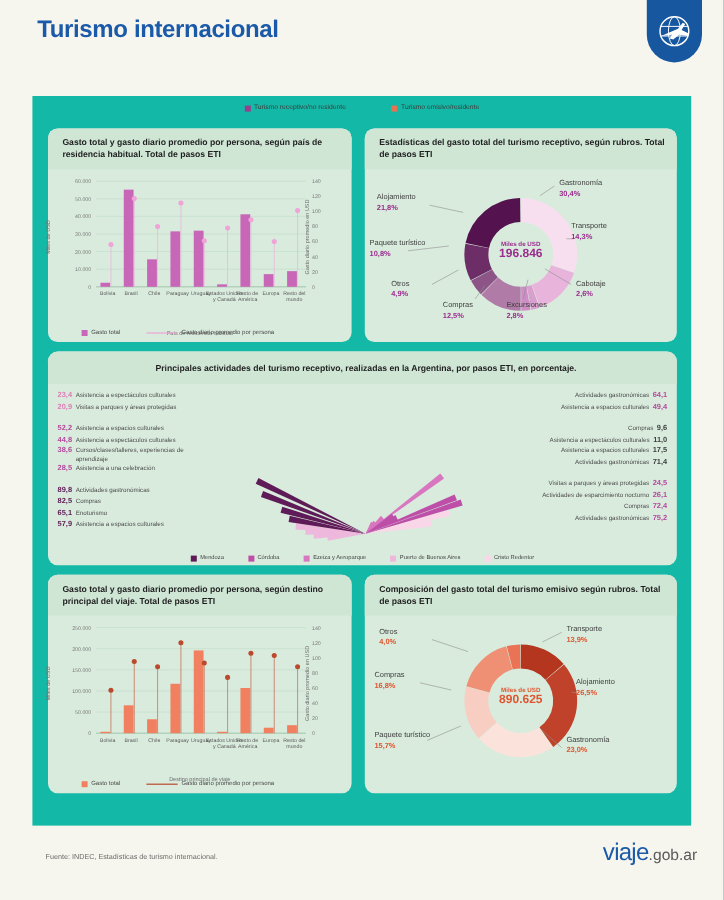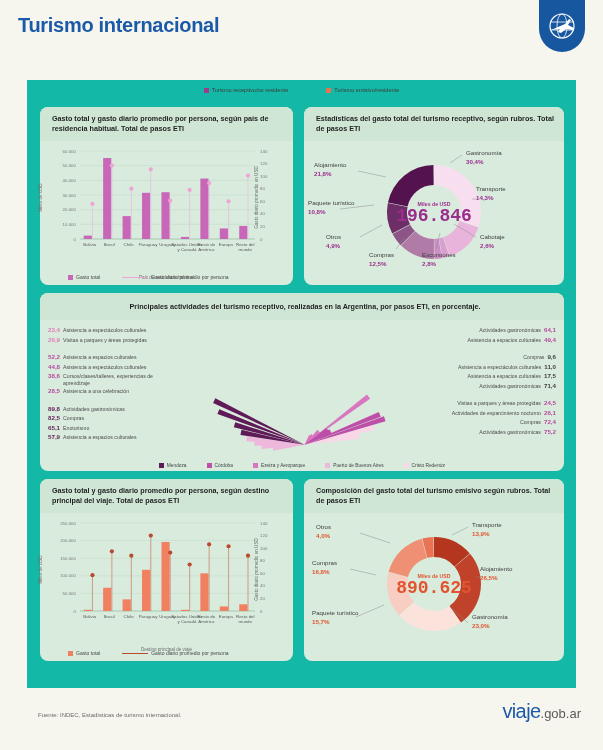--- a/index.html
+++ b/index.html
@@ -4,21 +4,21 @@
 <style>
   * { box-sizing: border-box; margin:0; padding:0; }
   body {
     width: 603px; height: 750px;
     background: #f7f6ee;
     font-family: "Liberation Sans", sans-serif;
     overflow: hidden;
     position: relative;
   }
   
-  .header { padding: 14px 0 0 18px; position: relative; height: 80px; }
+  .header { padding: 14px 0 0 31px; position: relative; height: 80px; }
   .main-title {
     color: #1b5aa8; font-size: 20px; font-weight: bold;
     letter-spacing: -0.3px; line-height: 1.1;
   }
   .subtitle {
     color: #4a4a4a; font-size: 7.4px; line-height: 1.55;
     margin-top: 7px; max-width: 470px;
   }
   .logo-badge {
     position: absolute; right: 18px; top: 0;
@@ -87,21 +87,21 @@
   .donut-wrap { position:relative; width:100%; height:142px; }
   .donut-wrap svg { position:absolute; left:0; top:0; }
   .dlabel { position:absolute; font-size:6.2px; line-height:1.35; }
   .dlabel .nm { color:#3d3d3d; display:block; }
   .dlabel .pc { font-weight:bold; display:block; margin-top:1px; }
   .dcenter {
     position:absolute; text-align:center; width:90px;
     font-weight:bold;
   }
   .dcenter .cap { font-size:5.2px; display:block; }
-  .dcenter .val { font-size:18px; display:block; margin-top:-1px;font-family:Liberation Mono, monospace; }
+  .dcenter .val { font-size:10px; display:block; margin-top:-1px; }
 
   
   .fan-wrap { position:relative; width:100%; height:156px; }
   .fan-wrap svg.fan { position:absolute; left:0; top:0; }
   .act { position:absolute; font-size:5.2px; white-space:nowrap; display:flex; align-items:baseline; gap:3px; }
   .act .v { font-weight:bold; font-size:6.2px; }
   .act .t { color:#4d4d4d; }
   .act.right { justify-content:flex-end; }
   .mid-legend {
     position:absolute; bottom:3px; left:0; width:100%;

